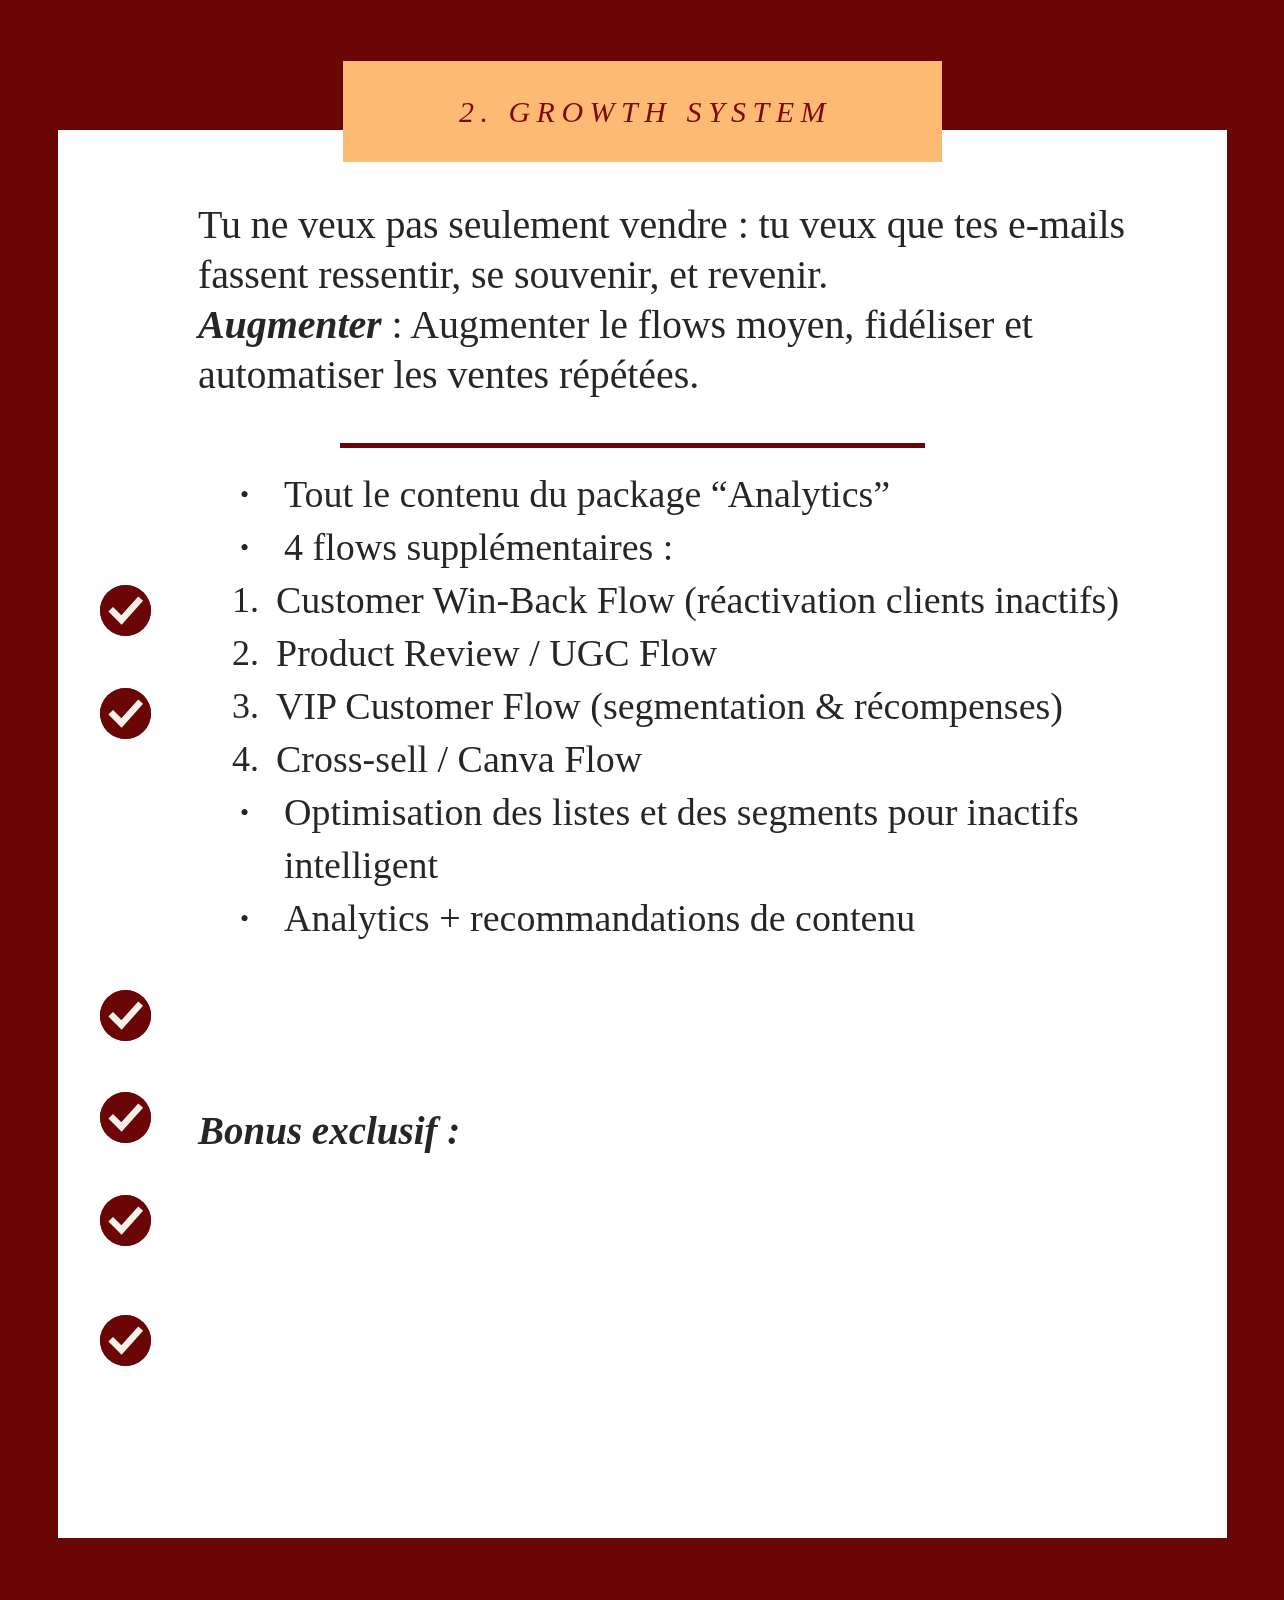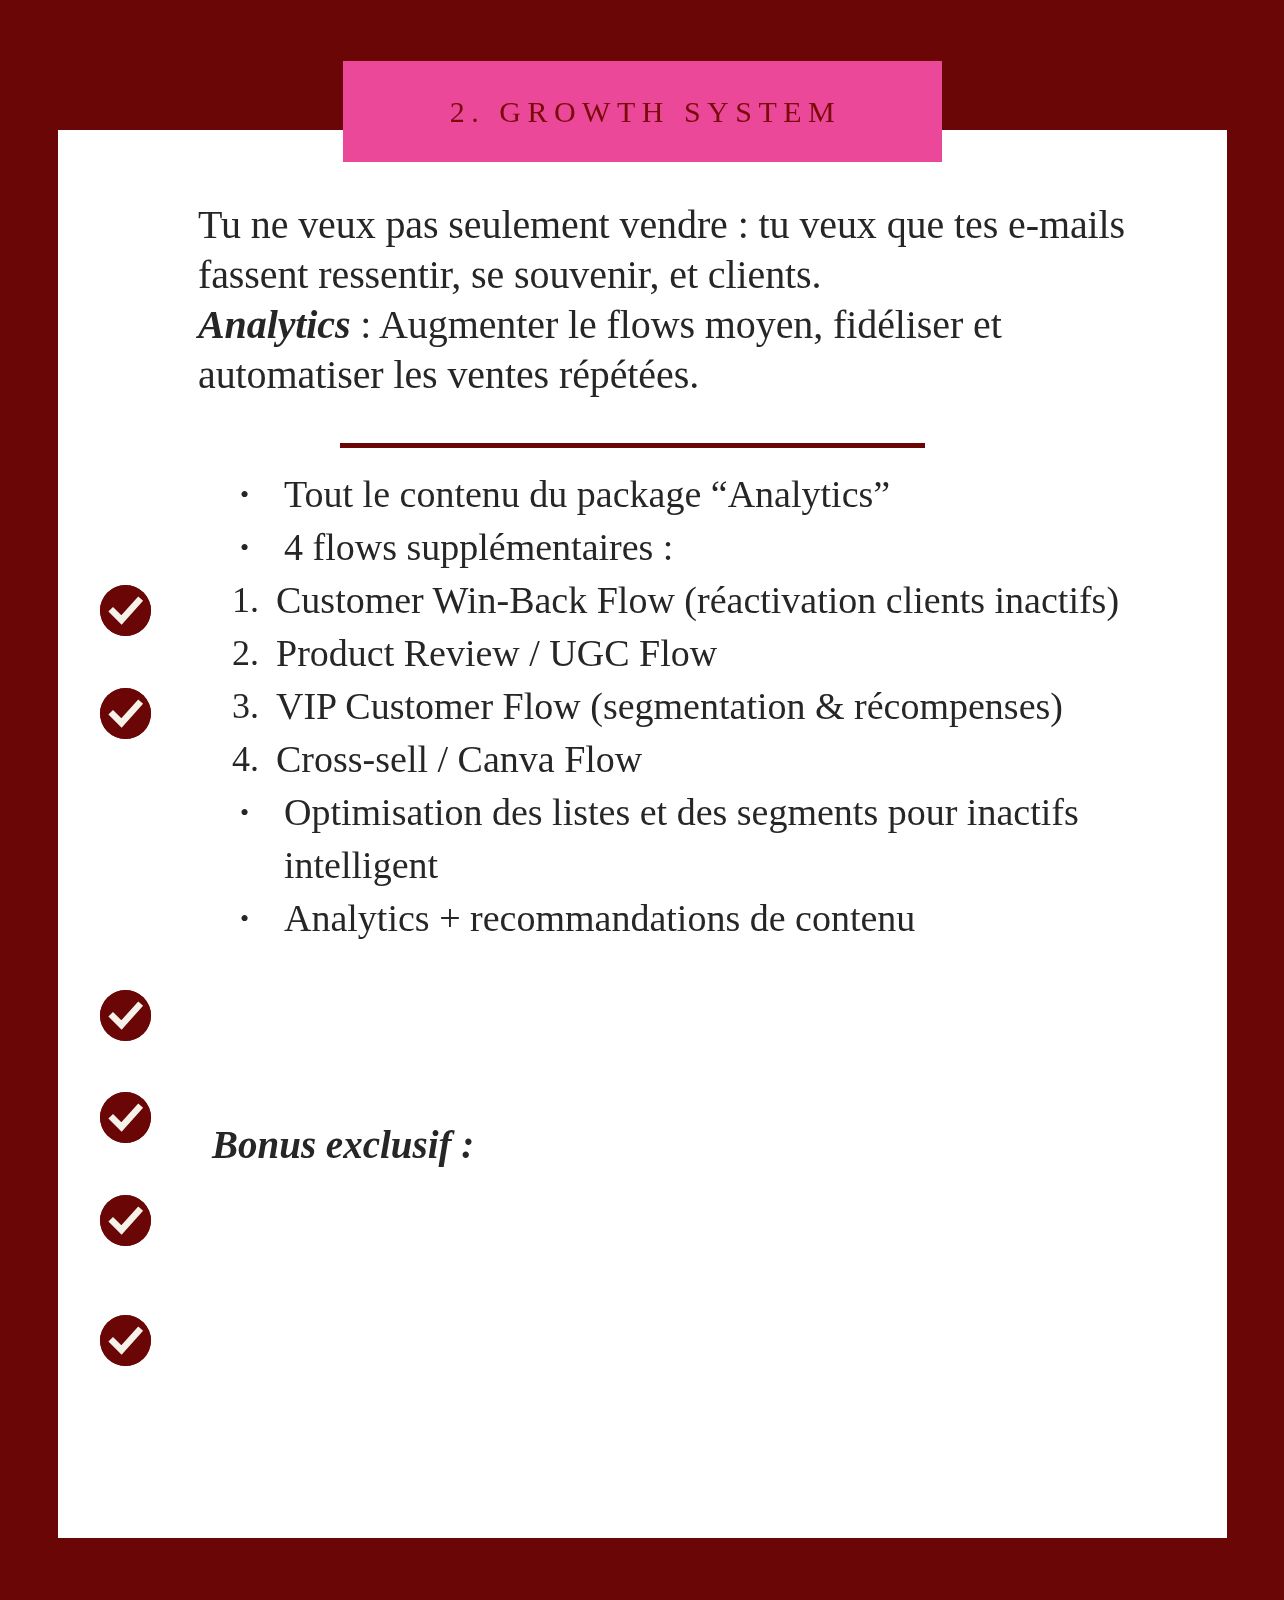--- a/index.html
+++ b/index.html
@@ -25,25 +25,26 @@
     background: #FFFFFF;
   }
 
   
   .banner {
     position: absolute;
     left: 343px;
     top: 61px;
     width: 599px;
     height: 101px;
-    background: #ec4899;
+    background: #fdba74;
     display: flex;
     align-items: center;
     justify-content: center;
     z-index: 5;
+    font-style: italic;
   }
   .banner-title {
     font-family: "Liberation Serif", "DejaVu Serif", serif;
     font-size: 30px;
     letter-spacing: 6.5px;
     color: #7A0A0A;
     text-transform: uppercase;
     white-space: nowrap;
     padding-left: 6px;
   }
@@ -118,21 +119,21 @@
   }
   .bonus .bonus-title {
     font-style: italic;
     font-weight: bold;
   }
   .bonus .num {
     font-style: italic;
     font-weight: bold;
   }
   .bonus p {
-    margin: 14px;
+    margin: 0;
   }
 
   
   .check {
     position: absolute;
     width: 51px;
     height: 51px;
     border-radius: 50%;
     background: #6B0606;
     z-index: 6;
@@ -147,22 +148,22 @@
 <body>
 
 <div class="card"></div>
 
 <div class="banner">
   <div class="banner-title">2. GROWTH SYSTEM</div>
 </div>
 
 <div class="content">
   <div class="intro">
-    <span>Tu ne veux pas seulement vendre : tu veux que tes e-mails fassent ressentir, se souvenir, et clients.</span><br>
-    <span class="obj">Analytics</span><span> : Augmenter le flows moyen, fidéliser et automatiser les ventes répétées.</span>
+    <span>Tu ne veux pas seulement vendre : tu veux que tes e-mails fassent ressentir, se souvenir, et revenir.</span><br>
+    <span class="obj">Augmenter</span><span> : Augmenter le flows moyen, fidéliser et automatiser les ventes répétées.</span>
   </div>
 </div>
 
 <div class="divider"></div>
 
 <div class="list-block">
   <div class="li bullet">
     <span class="marker">•</span>
     <span class="txt">Tout le contenu du package “Analytics”</span>
   </div>

